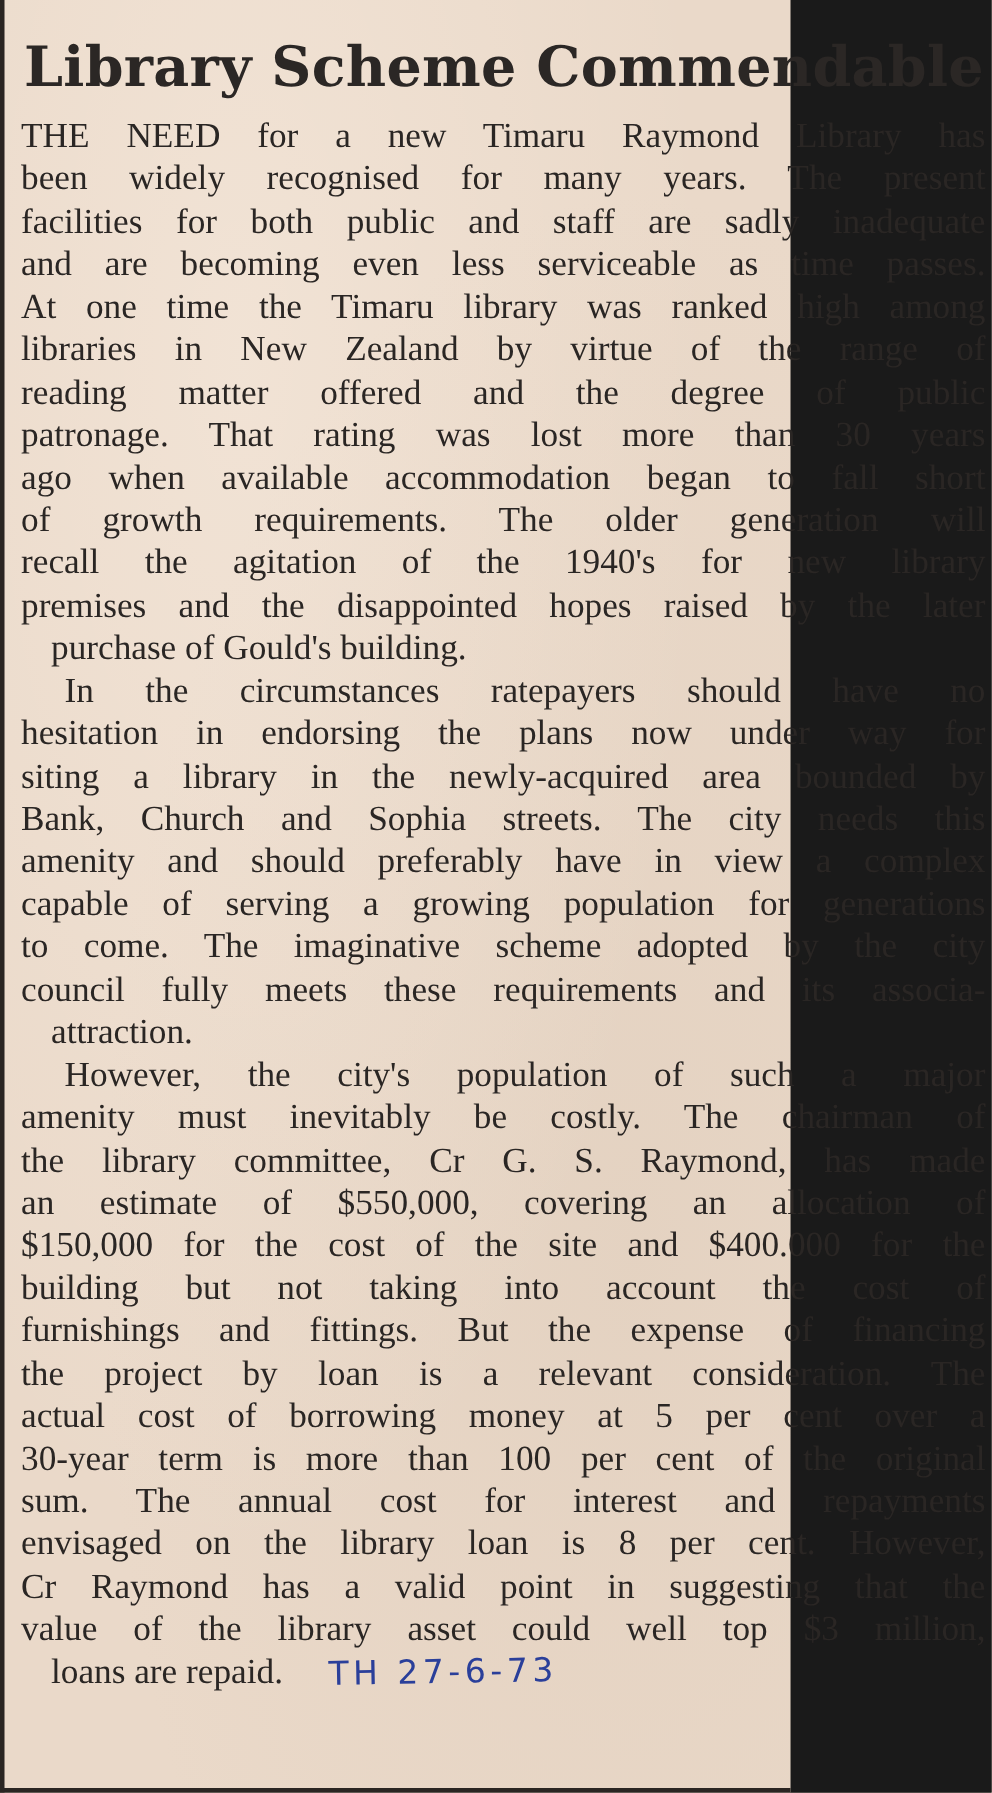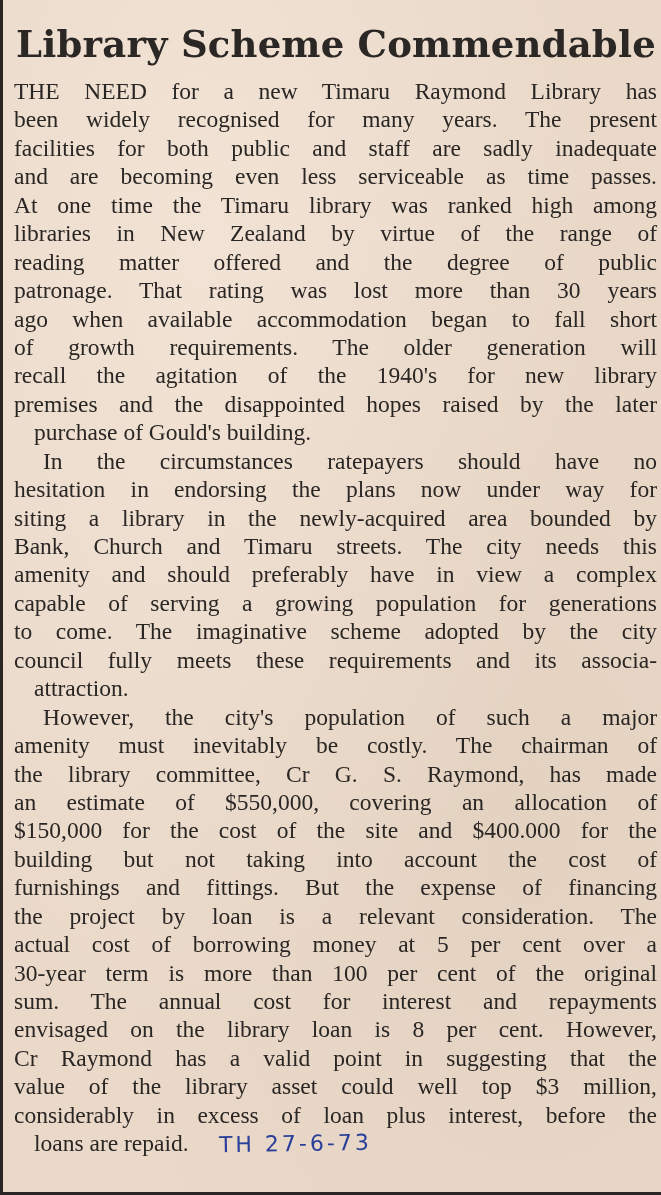--- a/index.html
+++ b/index.html
@@ -7,21 +7,21 @@
     padding: 0;
     background: #1a1a1a;
   }
   body {
     width: 661px;
     height: 1195px;
     overflow: hidden;
   }
   .clipping {
     position: relative;
-    width: 661px;
+    width: 527px;
     height: 1195px;
     background: #ead9c9;
     background-image:
       radial-gradient(ellipse at 30% 20%, rgba(255,245,235,0.35), transparent 60%),
       radial-gradient(ellipse at 80% 70%, rgba(210,190,170,0.25), transparent 60%);
     box-sizing: border-box;
     border-left: 3px solid #2a2522;
     border-bottom: 3px solid #2a2522;
     color: #2a2624;
     font-family: "Liberation Serif", "DejaVu Serif", serif;
@@ -94,21 +94,21 @@
       <span class="line">of growth requirements. The older generation will</span>
       <span class="line">recall the agitation of the 1940's for new library</span>
       <span class="line">premises and the disappointed hopes raised by the later</span>
       <span class="line last">purchase of Gould's building.</span>
     </div>
 
     <div>
       <span class="line indent">In the circumstances ratepayers should have no</span>
       <span class="line">hesitation in endorsing the plans now under way for</span>
       <span class="line">siting a library in the newly-acquired area bounded by</span>
-      <span class="line">Bank, Church and Timaru streets. The city needs this</span>
+      <span class="line">Bank, Church and Sophia streets. The city needs this</span>
       <span class="line">amenity and should preferably have in view a complex</span>
       <span class="line">capable of serving a growing population for generations</span>
       <span class="line">to come. The imaginative scheme adopted by the city</span>
       <span class="line">council fully meets these requirements and its associa-</span>
       <span class="line last">attraction.</span>
     </div>
 
     <div>
       <span class="line indent">However, the city's population of such a major</span>
       <span class="line">amenity must inevitably be costly. The chairman of</span>
@@ -117,17 +117,16 @@
       <span class="line">$150,000 for the cost of the site and $400.000 for the</span>
       <span class="line">building but not taking into account the cost of</span>
       <span class="line">furnishings and fittings. But the expense of financing</span>
       <span class="line">the project by loan is a relevant consideration. The</span>
       <span class="line">actual cost of borrowing money at 5 per cent over a</span>
       <span class="line">30-year term is more than 100 per cent of the original</span>
       <span class="line">sum. The annual cost for interest and repayments</span>
       <span class="line">envisaged on the library loan is 8 per cent. However,</span>
       <span class="line">Cr Raymond has a valid point in suggesting that the</span>
       <span class="line">value of the library asset could well top $3 million,</span>
-      <span class="line">considerably in excess of loan plus interest, before the</span>
       <span class="line last"><span>loans are repaid.</span><span class="signoff">TH 27-6-73</span></span>
     </div>
   </div>
 </div>
 
 </body></html>

